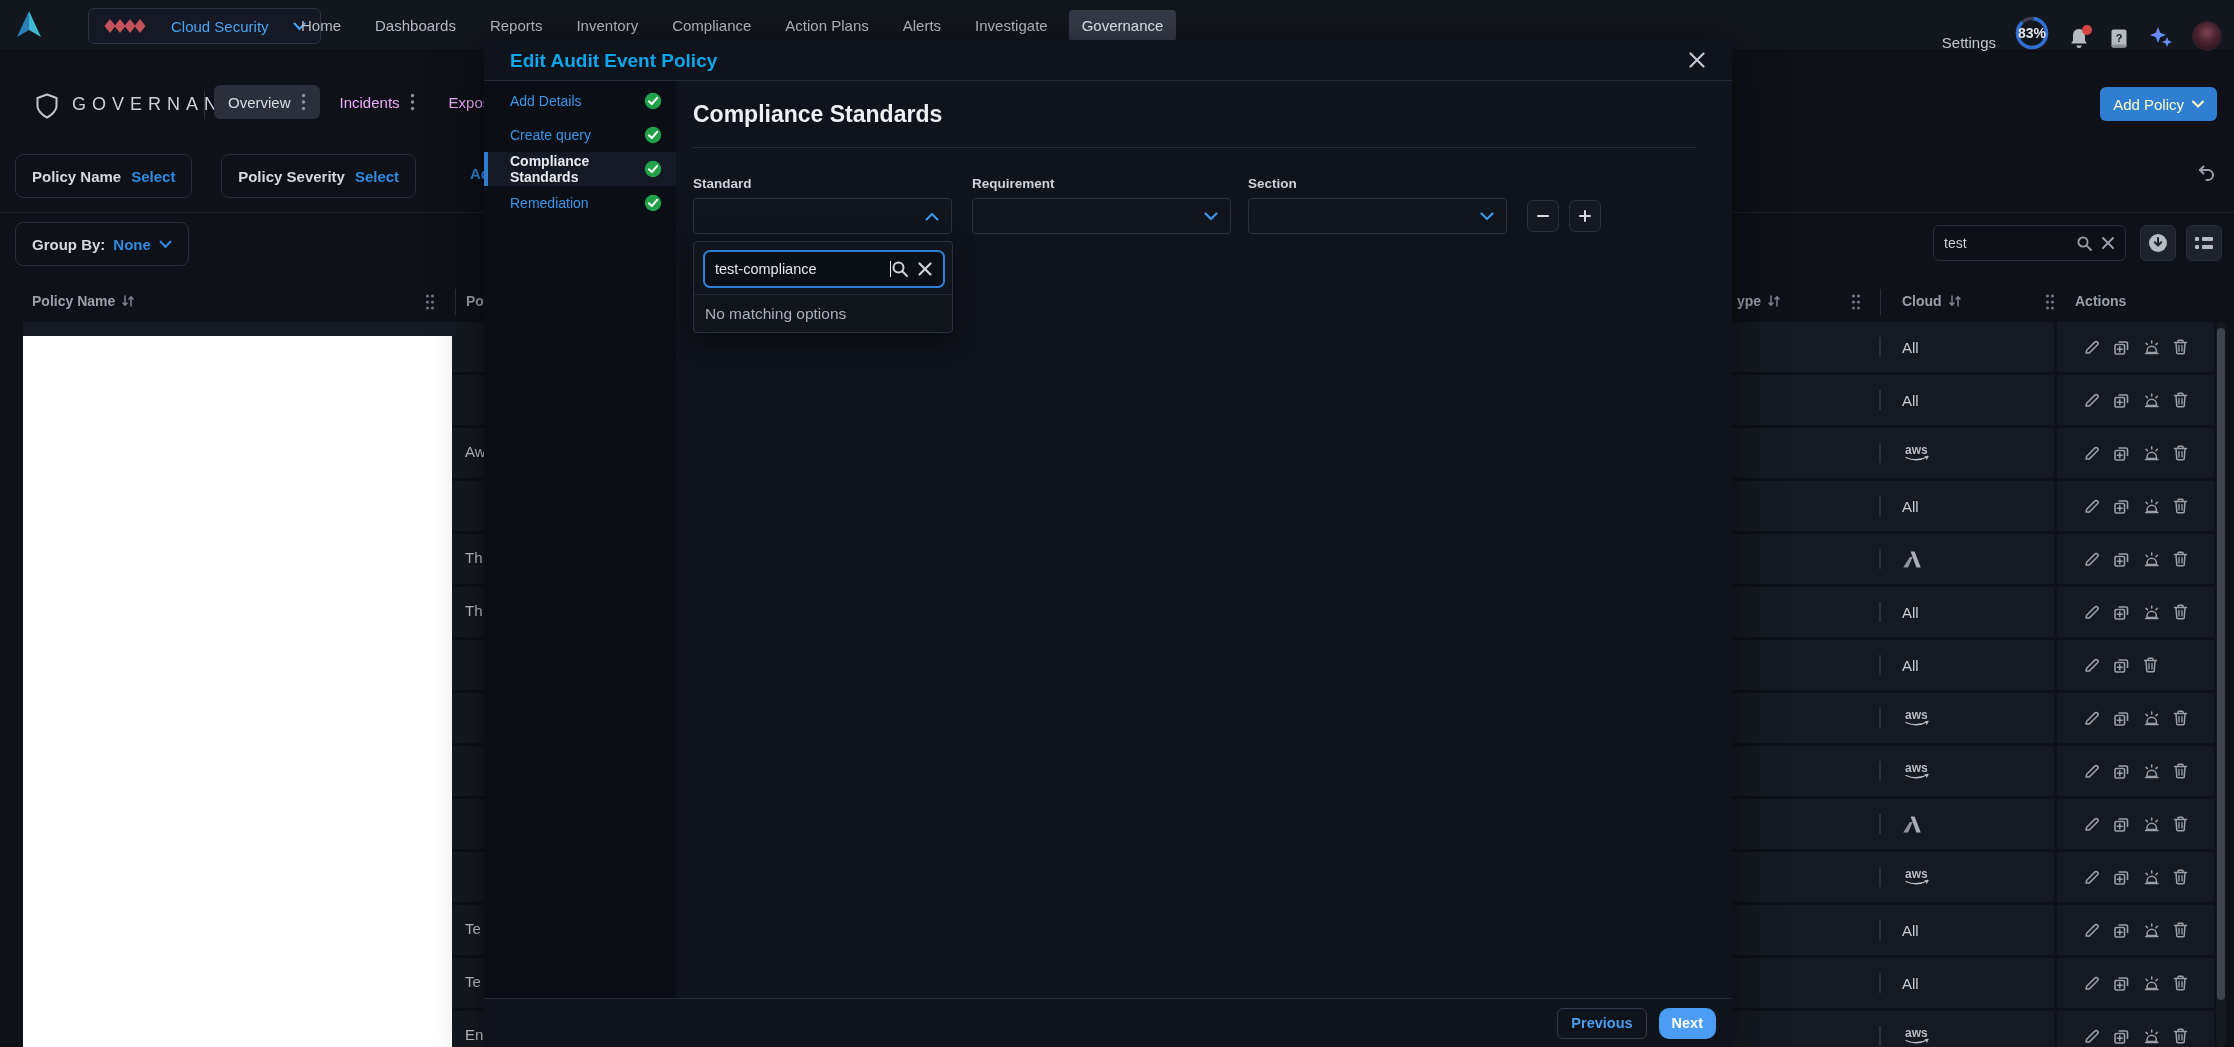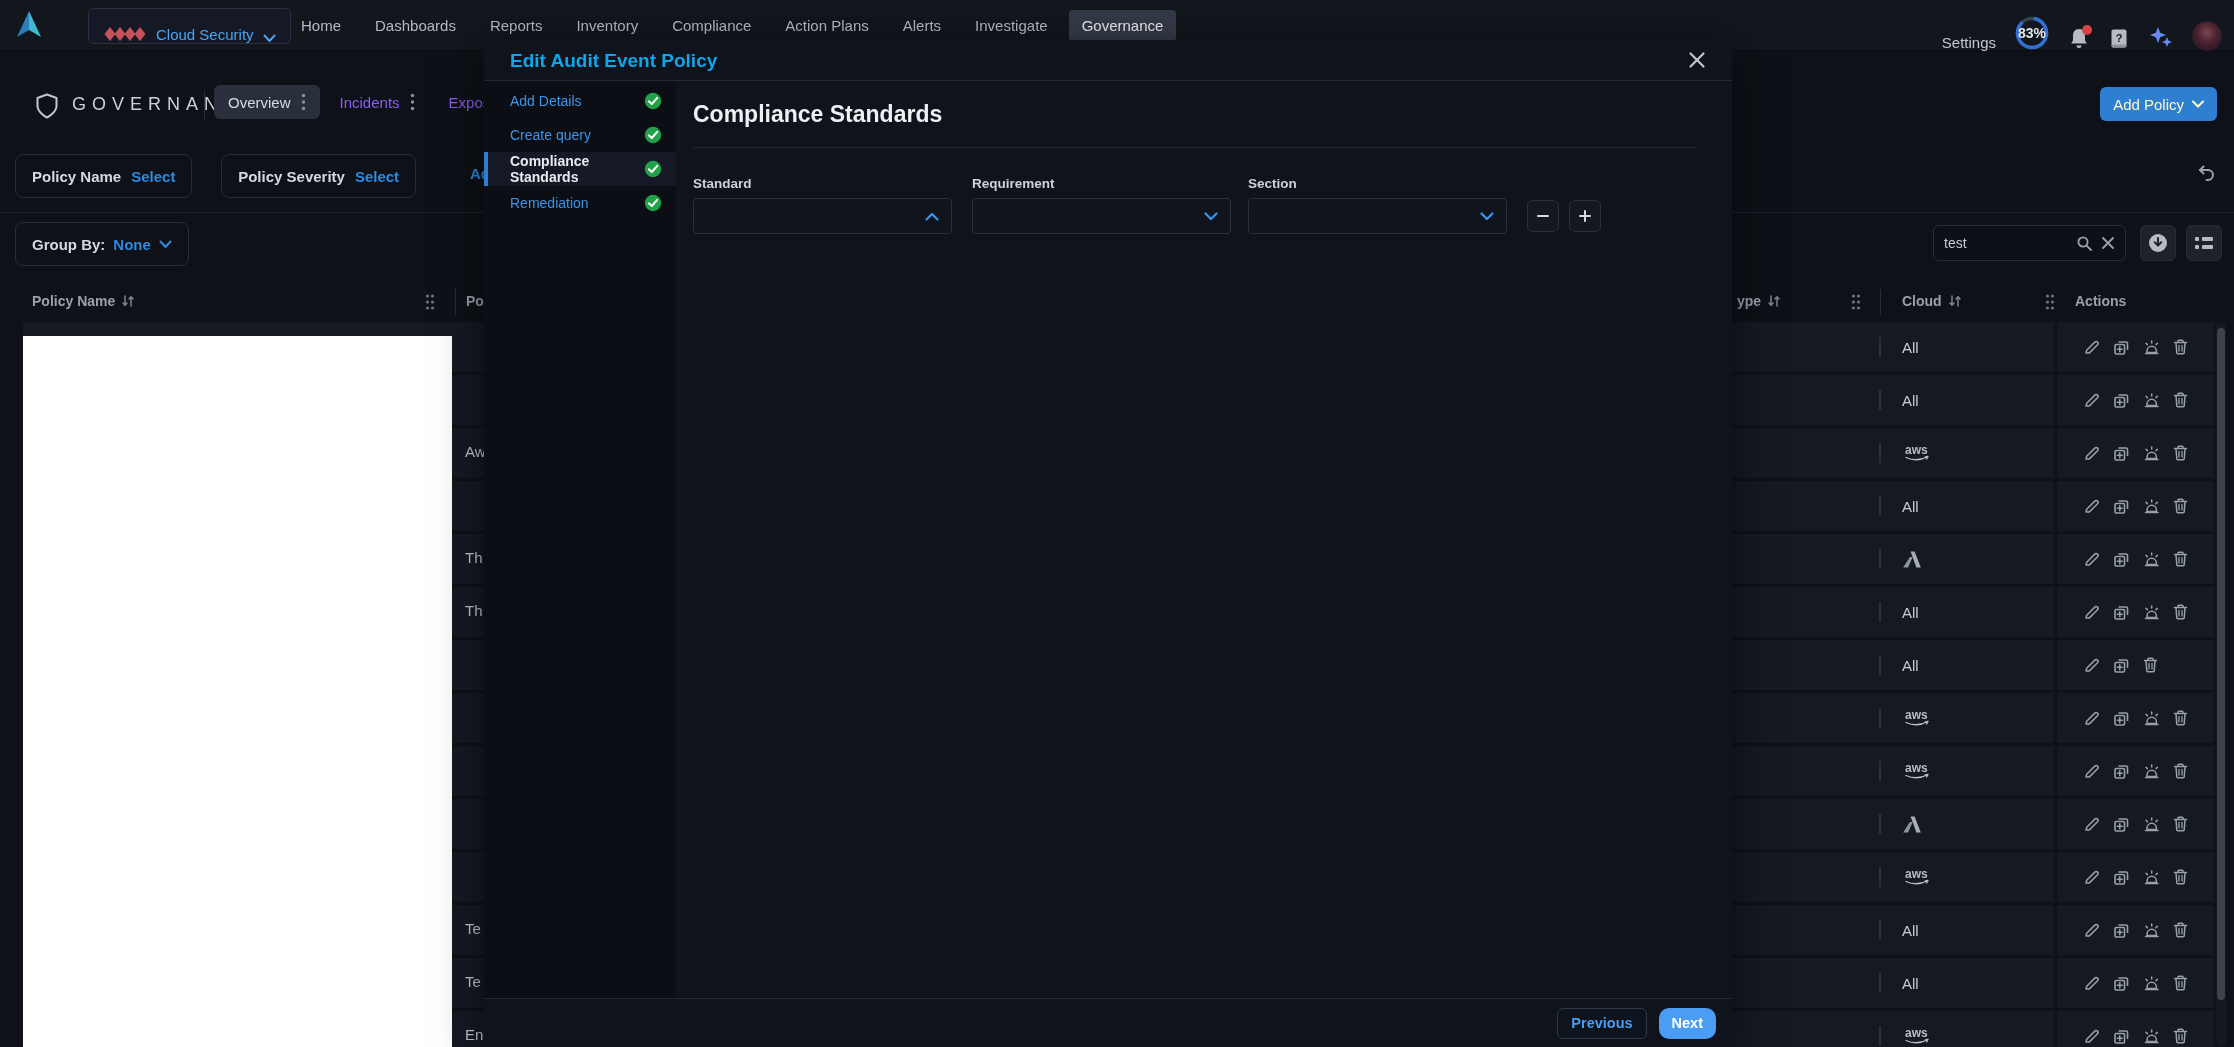--- a/index.html
+++ b/index.html
@@ -5,21 +5,21 @@
   * { margin:0; padding:0; box-sizing:border-box; }
   html,body { background:#0a0d12; }
   body { font-family:"Liberation Sans", sans-serif; }
   .screen { position:relative; width:2234px; height:1047px; background:#0e1117; overflow:hidden; }
   .abs { position:absolute; }
   svg { display:block; }
 
   
   .topnav { left:0; top:0; width:2234px; height:51px; background:#12161d; border-bottom:1px solid #090c10; }
   .brand-logo { left:14px; top:9px; }
-  .product-pill { left:88px; top:8px; height:36px; display:flex; align-items:flex-end; gap:9px;
+  .product-pill { left:88px; top:8px; height:36px; display:flex; align-items:center; gap:24px;
       padding:0 14px; border:1px solid #2a3242; border-radius:6px; background:#141925; cursor:pointer; }
   .product-pill .label { color:#4aa3f0; font-size:15px; }
   .nav-items { left:288px; top:0; height:51px; display:flex; align-items:center; gap:8px; }
   .nav-item { color:#b5bac2; font-size:15px; padding:7px 13px; border-radius:4px; cursor:pointer; white-space:nowrap; }
   .nav-item.active { background:#343b48; color:#e8eaee; }
   .nav-right { right:12px; top:0; height:51px; display:flex; align-items:flex-end; gap:18px; }
   .settings-link { color:#c3c7cd; font-size:15px; cursor:pointer; }
   .ring-wrap { position:relative; width:36px; height:36px; }
   .ring-text { position:absolute; left:0; top:0; width:36px; height:36px; display:flex; align-items:center; justify-content:center;
       color:#e3e7ed; font-size:14px; font-weight:bold; }
@@ -27,21 +27,21 @@
   .bell-dot { position:absolute; right:-2px; top:-2px; width:10px; height:10px; border-radius:50%; background:#d64541; }
   .avatar { width:30px; height:30px; border-radius:50%; background:radial-gradient(circle at 50% 38%, #7e4452 0%, #4a2230 45%, #221018 100%);
       border:1px solid #32222a; cursor:pointer; }
 
   
   .gov-header { left:0; top:85px; width:2234px; height:40px; }
   .gov-title { position:absolute; left:72px; top:9px; color:#ccd0d7; font-size:18px; letter-spacing:6px; font-weight:500; }
   .shield { position:absolute; left:34px; top:7px; color:#c3c7cd; }
   .hdiv { position:absolute; left:204px; top:6px; width:1px; height:28px; background:#2a303a; }
   .tabs { position:absolute; left:214px; top:0; display:flex; align-items:center; gap:6px; }
-  .tab { display:flex; align-items:center; gap:10px; padding:8px 14px; border-radius:6px; color:#8b5cf6; font-size:15px; cursor:pointer; }
+  .tab { display:flex; align-items:center; gap:10px; padding:8px 14px; border-radius:6px; color:#f0abfc; font-size:15px; cursor:pointer; }
   .tab.active { background:#2a303b; color:#d9dce1; }
   .add-policy { position:absolute; right:17px; top:2px; height:34px; background:#2e7ed2; border-radius:6px; color:#fef9c3;
       font-size:15px; display:flex; align-items:center; gap:8px; padding:0 13px; cursor:pointer; }
 
   
   .filter-row { left:0; top:154px; width:2234px; height:46px; }
   .chip { position:absolute; top:0; height:44px; display:flex; align-items:center; gap:10px; padding:0 16px;
       border:1px solid #272e3a; border-radius:8px; cursor:pointer; }
   .chip .c-label { color:#d6d9de; font-size:15px; font-weight:700; }
   .chip .c-value { color:#2e8ae0; font-size:15px; font-weight:600; }
@@ -935,20 +935,36 @@
         <svg width="14" height="14" viewBox="0 0 14 14">
             <path d="M2 7 L12 7" stroke="currentColor" stroke-width="2" stroke-linecap="round"></path>
           </svg>
       </div>
       <div class="mini-btn" style="left:893px">
         <svg width="14" height="14" viewBox="0 0 14 14">
             <path d="M7 2 L7 12 M2 7 L12 7" stroke="currentColor" stroke-width="2" stroke-linecap="round"></path>
           </svg>
       </div>
 
+      <div class="dd-panel">
+        <div class="dd-search">
+          <input type="text" value="test-compliance" style="">
+          <span class="caret"></span>
+          <span class="dd-icons">
+            <svg width="18" height="18" viewBox="0 0 18 18" fill="none">
+              <circle cx="7.5" cy="7.5" r="5" stroke="currentColor" stroke-width="2"></circle>
+                <path d="M11.3 11.3 L16 16" stroke="currentColor" stroke-width="2" stroke-linecap="round"></path>
+            </svg>
+            <svg width="16" height="16" viewBox="0 0 16 16" fill="none" style="cursor:pointer">
+              <path d="M2.5 2.5 L13.5 13.5 M13.5 2.5 L2.5 13.5" stroke="currentColor" stroke-width="2.2" stroke-linecap="round"></path>
+            </svg>
+          </span>
+        </div>
+        <div class="dd-empty">No matching options</div>
+      </div>
     </div>
 
     <div class="modal-footer">
       <div class="btn-prev">Previous</div>
       <div class="btn-next">Next</div>
     </div>
   </div>
 
 </div>
 

